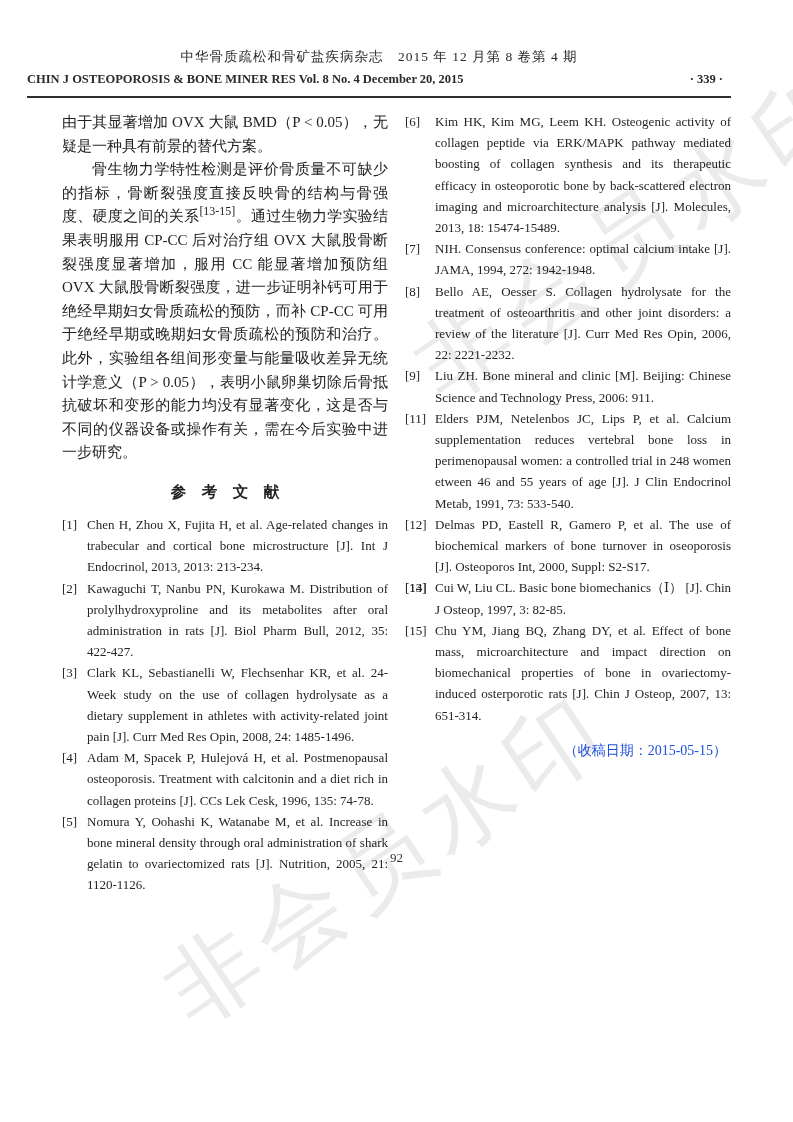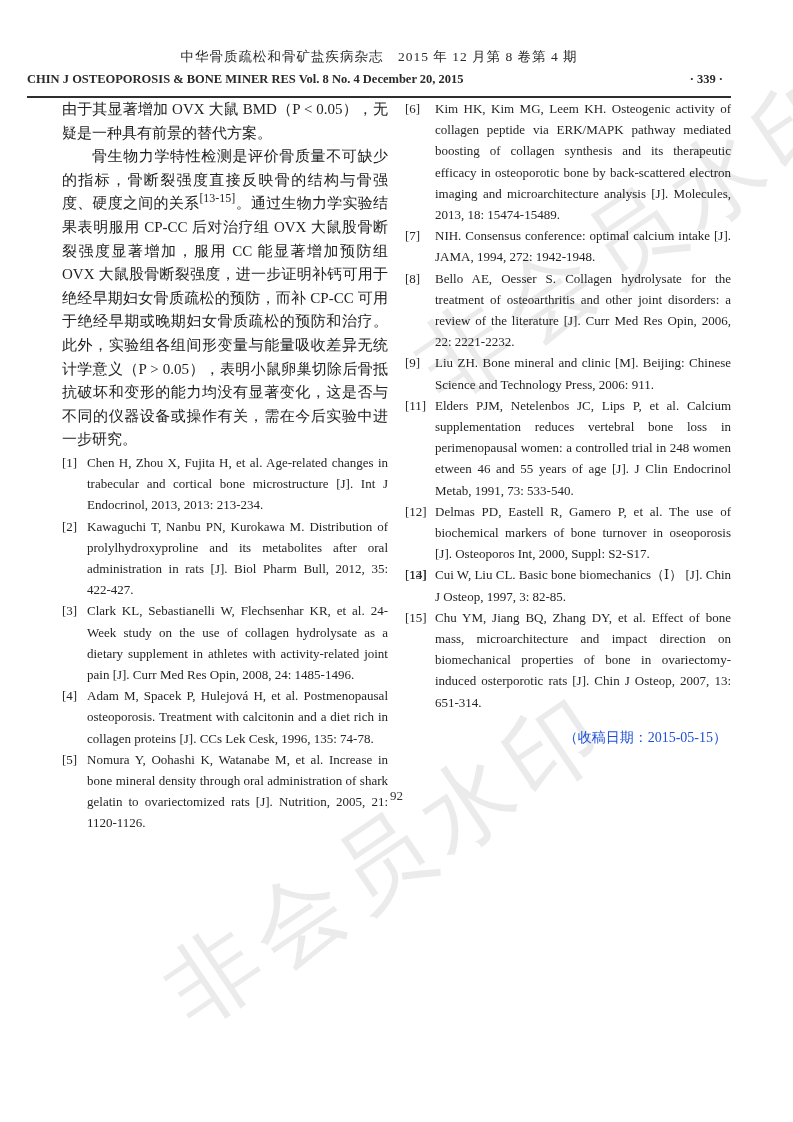--- a/index.html
+++ b/index.html
@@ -52,21 +52,21 @@
     font-weight: 600;
   }
   .rule {
     margin-top: 9px;
     border-bottom: 2px solid #2e2e2e;
   }
   
   .columns {
     display: flex;
     gap: 17px;
-    padding: 0 62px 0 62px;
+    padding: 13px 62px 0 62px;
   }
   .col { width: 326px; }
   .cn {
     margin: 0;
     font-size: 15px;
     line-height: 23.6px;
     text-align: justify;
     color: #222;
   }
   .cn.indent { text-indent: 2em; }
@@ -128,20 +128,21 @@
       </div>
       <div class="rule"></div>
     </header>
 
     <main class="columns">
 
       <section class="col col-left">
         <p class="cn">由于其显著增加 OVX 大鼠 BMD（P &lt; 0.05），无疑是一种具有前景的替代方案。</p>
         <p class="cn indent"><span>骨生物力学特性检测是评价骨质量不可缺少的指标，骨断裂强度直接反映骨的结构与骨强度、硬度之间的关系</span><sup>[13-15]</sup><span>。通过生物力学实验结果表明服用 CP-CC 后对治疗组 OVX 大鼠股骨断裂强度显著增加，服用 CC 能显著增加预防组 OVX 大鼠股骨断裂强度，进一步证明补钙可用于绝经早期妇女骨质疏松的预防，而补 CP-CC 可用于绝经早期或晚期妇女骨质疏松的预防和治疗。此外，实验组各组间形变量与能量吸收差异无统计学意义（P &gt; 0.05），表明小鼠卵巢切除后骨抵抗破坏和变形的能力均没有显著变化，这是否与不同的仪器设备或操作有关，需在今后实验中进一步研究。</span></p>
 
+        <h3 class="refs-heading">参　考　文　献</h3>
 
         <div class="ref"><span class="ref-num">[1]</span><span>Chen H, Zhou X, Fujita H, et al. Age-related changes in trabecular and cortical bone microstructure [J]. Int J Endocrinol, 2013, 2013: 213-234.</span></div>
         <div class="ref"><span class="ref-num">[2]</span><span>Kawaguchi T, Nanbu PN, Kurokawa M. Distribution of prolylhydroxyproline and its metabolites after oral administration in rats [J]. Biol Pharm Bull, 2012, 35: 422-427.</span></div>
         <div class="ref"><span class="ref-num">[3]</span><span>Clark KL, Sebastianelli W, Flechsenhar KR, et al. 24-Week study on the use of collagen hydrolysate as a dietary supplement in athletes with activity-related joint pain [J]. Curr Med Res Opin, 2008, 24: 1485-1496.</span></div>
         <div class="ref"><span class="ref-num">[4]</span><span>Adam M, Spacek P, Hulejová H, et al. Postmenopausal osteoporosis. Treatment with calcitonin and a diet rich in collagen proteins [J]. CCs Lek Cesk, 1996, 135: 74-78.</span></div>
         <div class="ref"><span class="ref-num">[5]</span><span>Nomura Y, Oohashi K, Watanabe M, et al. Increase in bone mineral density through oral administration of shark gelatin to ovariectomized rats [J]. Nutrition, 2005, 21: 1120-1126.</span></div>
       </section>
 
       <section class="col col-right">
         <div class="ref"><span class="ref-num">[6]</span><span>Kim HK, Kim MG, Leem KH. Osteogenic activity of collagen peptide via ERK/MAPK pathway mediated boosting of collagen synthesis and its therapeutic efficacy in osteoporotic bone by back-scattered electron imaging and microarchitecture analysis [J]. Molecules, 2013, 18: 15474-15489.</span></div>

